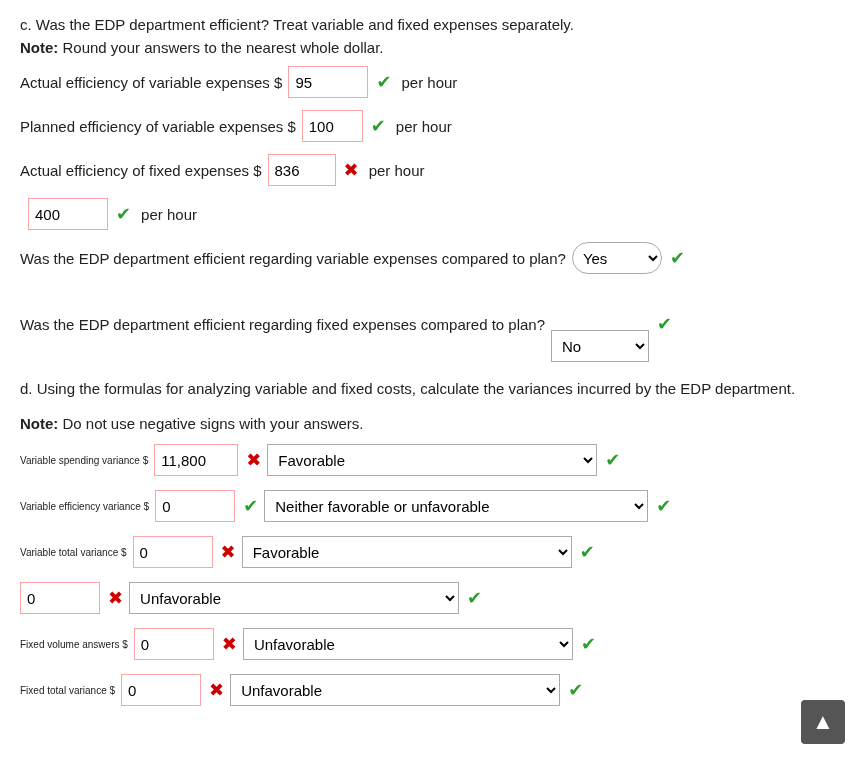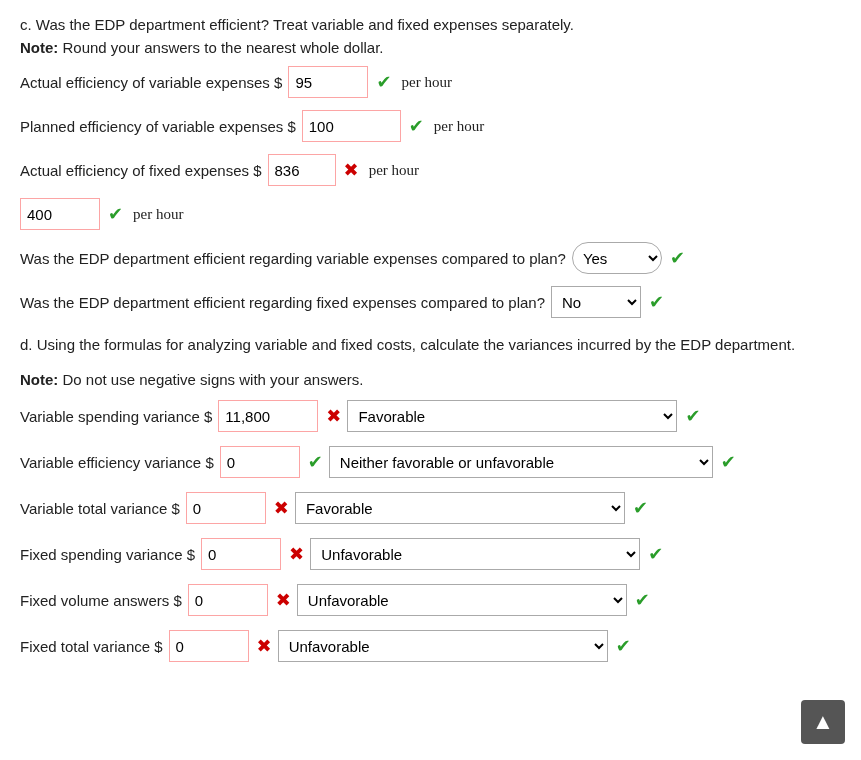--- a/index.html
+++ b/index.html
@@ -32,21 +32,20 @@
     }
     input[type="text"] {
       border: 1px solid #fca5a5;
       padding: 4px 6px;
       font-size: 15px;
       height: 32px;
     }
     .per-hour {
       font-size: 15px;
       margin-left: 4px;
-      font-family: Liberation Serif, serif;
     }
     .check-icon {
       color: #2a9d2a;
       font-size: 18px;
       margin-left: 2px;
     }
     .cross-icon {
       color: #cc0000;
       font-size: 18px;
       margin-left: 2px;
@@ -62,21 +61,21 @@
       margin-top: 18px;
       font-size: 15px;
     }
     .variance-row {
       display: flex;
       align-items: center;
       margin-bottom: 14px;
       gap: 6px;
     }
     .variance-label {
-      font-size: 15px;
+      font-size: 10px;
       white-space: nowrap;
     }
     .scroll-btn {
       position: fixed;
       bottom: 16px;
       right: 16px;
       width: 44px;
       height: 44px;
       background: #555;
       border-radius: 4px;
@@ -99,65 +98,65 @@
 
 <div class="field-row">
   <span class="field-label">Actual efficiency of variable expenses $</span>
   <input type="text" value="95" style="width: 80px;">
   <span class="check-icon">✔</span>
   <span class="per-hour">per hour</span>
 </div>
 
 <div class="field-row">
   <span class="field-label">Planned efficiency of variable expenses $</span>
-  <input type="text" value="100" style="width: 99px;">
+  <input type="text" value="100" style="width: 61px;">
   <span class="check-icon">✔</span>
   <span class="per-hour">per hour</span>
 </div>
 
 <div class="field-row">
   <span class="field-label">Actual efficiency of fixed expenses $</span>
   <input type="text" value="836" style="width: 68px;">
   <span class="cross-icon">✖</span>
   <span class="per-hour">per hour</span>
 </div>
 
 <div class="field-row">
-  <input type="text" value="400" style="width: 80px;">
+  <input type="text" value="400" style="width: 80px; margin-left: 8px;">
   <span class="check-icon">✔</span>
   <span class="per-hour">per hour</span>
 </div>
 
 <div class="field-row">
   <span class="field-label">Was the EDP department efficient regarding variable expenses compared to plan?</span>
   <select style="width:90px;border-radius:16px;">
     <option>Yes</option>
     <option>No</option>
   </select>
   <span class="check-icon">✔</span>
 </div>
 
 <div class="field-row">
   <span class="field-label">Was the EDP department efficient regarding fixed expenses compared to plan?</span>
-  <select style="width:90px;">
+  <select style="width:98px;margin-top:44px;">
     <option>Yes</option>
     <option selected="">No</option>
   </select>
   <span class="check-icon">✔</span>
 </div>
 
 <p class="section-d-title">d. Using the formulas for analyzing variable and fixed costs, calculate the variances incurred by the EDP department.</p>
 <p class="note" style="margin-top:18px; margin-bottom:12px;">
   <strong>Note:</strong>
   <span> </span><span>Do not use negative signs with your answers.</span>
 </p>
 
 <div class="variance-row">
   <span class="variance-label">Variable spending variance $</span>
-  <input type="text" value="11,800" style="width: 100px;">
+  <input type="text" value="11,800" style="width: 84px;">
   <span class="cross-icon">✖</span>
   <select style="width:330px;">
     <option selected="">Favorable</option>
     <option>Unfavorable</option>
     <option>Neither favorable or unfavorable</option>
   </select>
   <span class="check-icon">✔</span>
 </div>
 
 <div class="variance-row">
@@ -178,21 +177,20 @@
   <span class="cross-icon">✖</span>
   <select style="width:330px;">
     <option selected="">Favorable</option>
     <option>Unfavorable</option>
     <option>Neither favorable or unfavorable</option>
   </select>
   <span class="check-icon">✔</span>
 </div>
 
 <div class="variance-row">
-  <span class="variance-label">Fixed spending variance $</span>
   <input type="text" value="0" style="width: 80px;">
   <span class="cross-icon">✖</span>
   <select style="width:330px;">
     <option>Favorable</option>
     <option selected="">Unfavorable</option>
     <option>Neither favorable or unfavorable</option>
   </select>
   <span class="check-icon">✔</span>
 </div>
 

